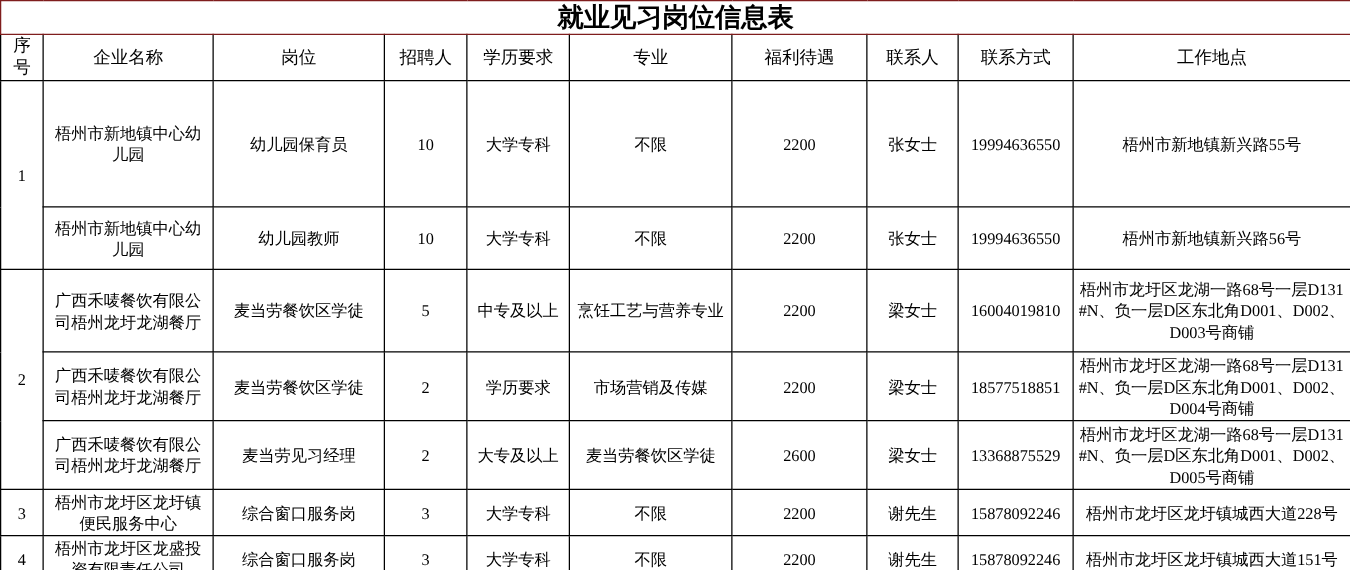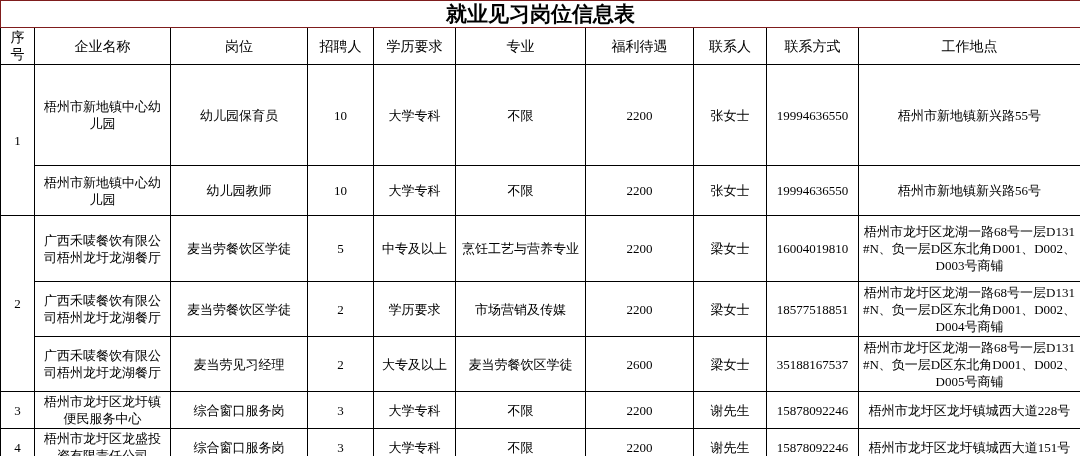--- a/index.html
+++ b/index.html
@@ -123,21 +123,21 @@
     </tr>
 
     <tr class="rt5">
       <td class="al">广西禾唛餐饮有限公司梧州龙圩龙湖餐厅</td>
       <td>麦当劳见习经理</td>
       <td>2</td>
       <td>大专及以上</td>
       <td>麦当劳餐饮区学徒</td>
       <td>2600</td>
       <td>梁女士</td>
-      <td>35188167537</td>
+      <td>13368875529</td>
       <td class="al">梧州市龙圩区龙湖一路68号一层D131#N、负一层D区东北角D001、D002、D005号商铺</td>
     </tr>
 
     <tr class="rt6">
       <td>3</td>
       <td class="al">梧州市龙圩区龙圩镇便民服务中心</td>
       <td>综合窗口服务岗</td>
       <td>3</td>
       <td>大学专科</td>
       <td>不限</td>

